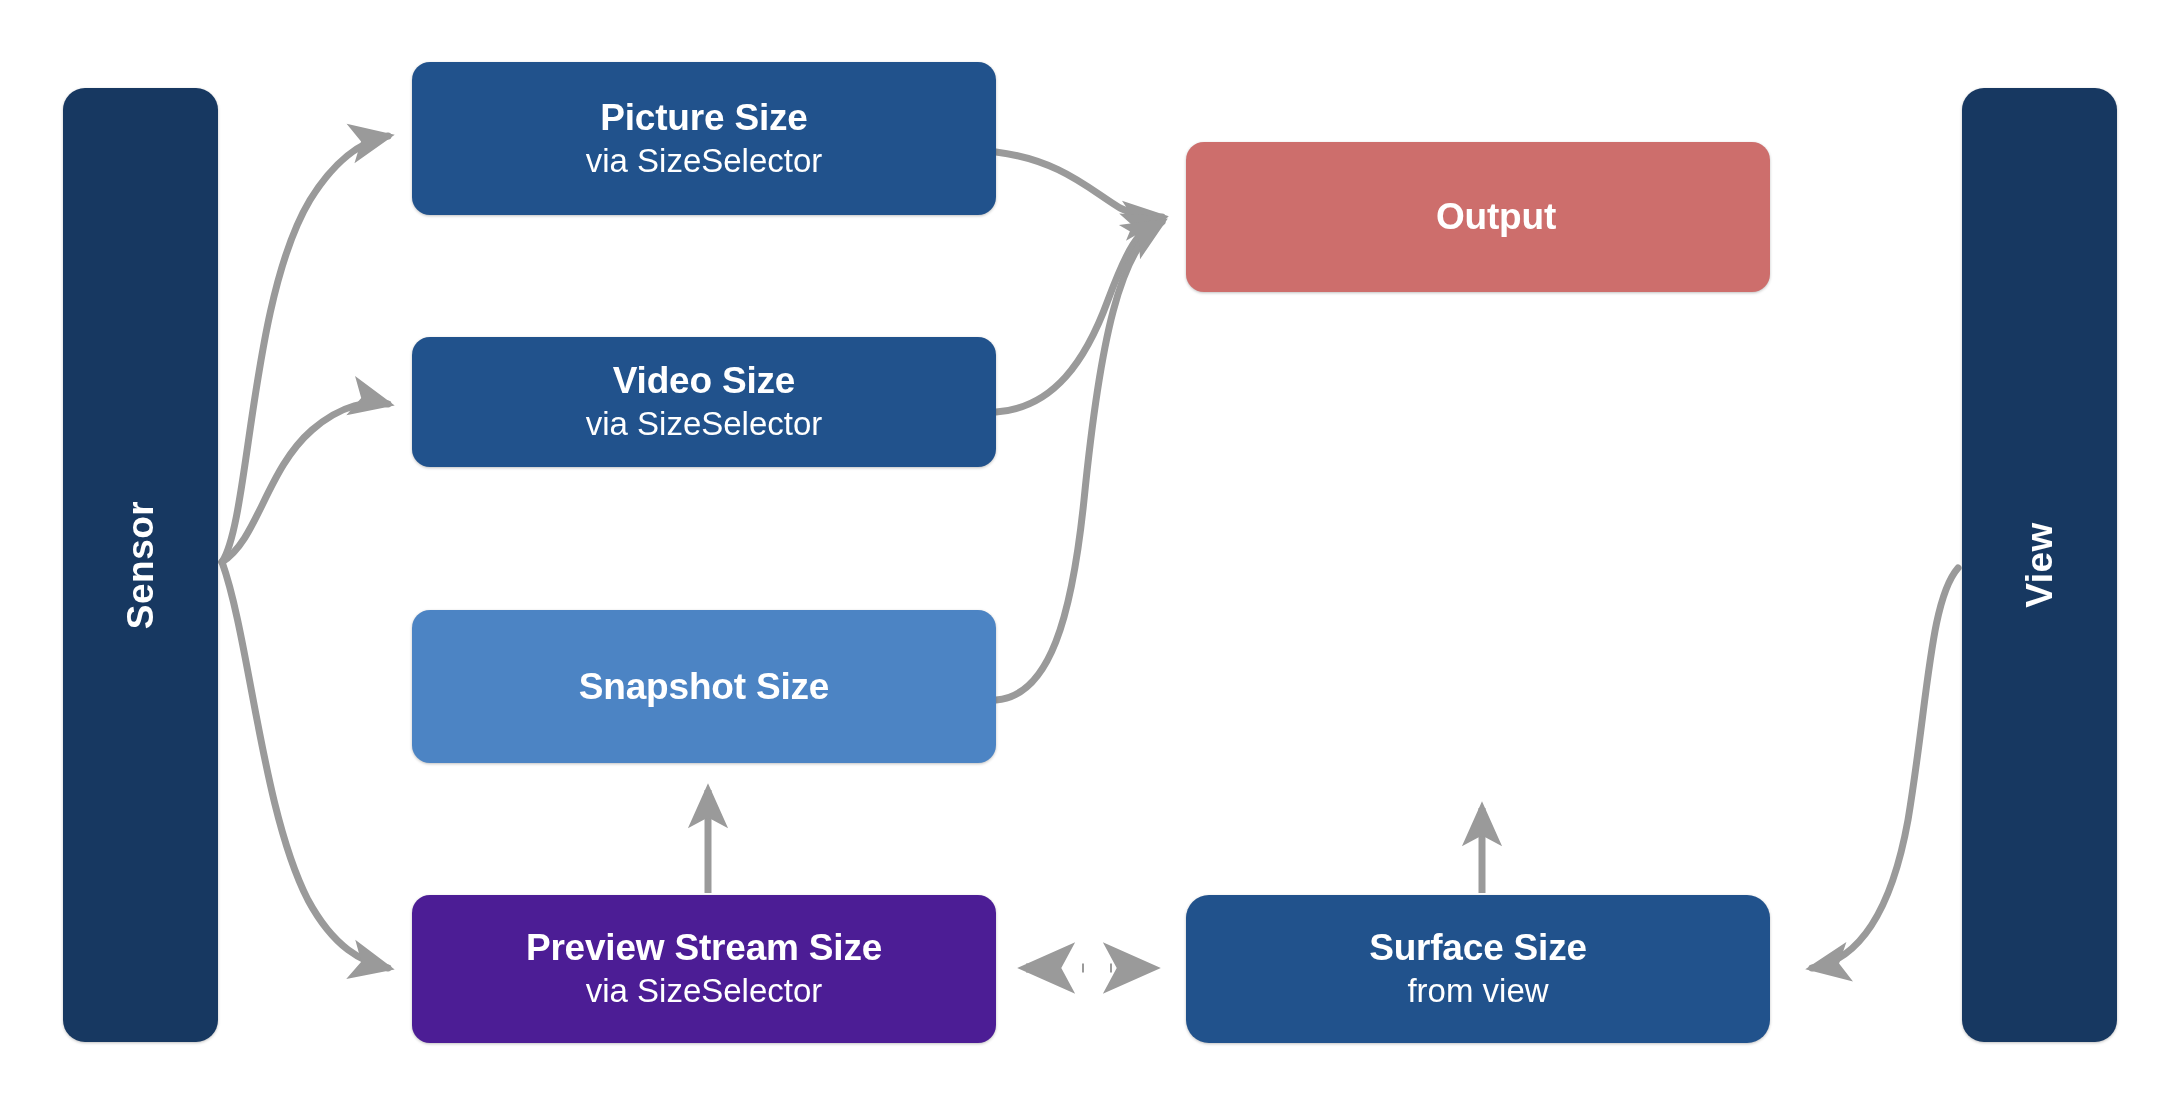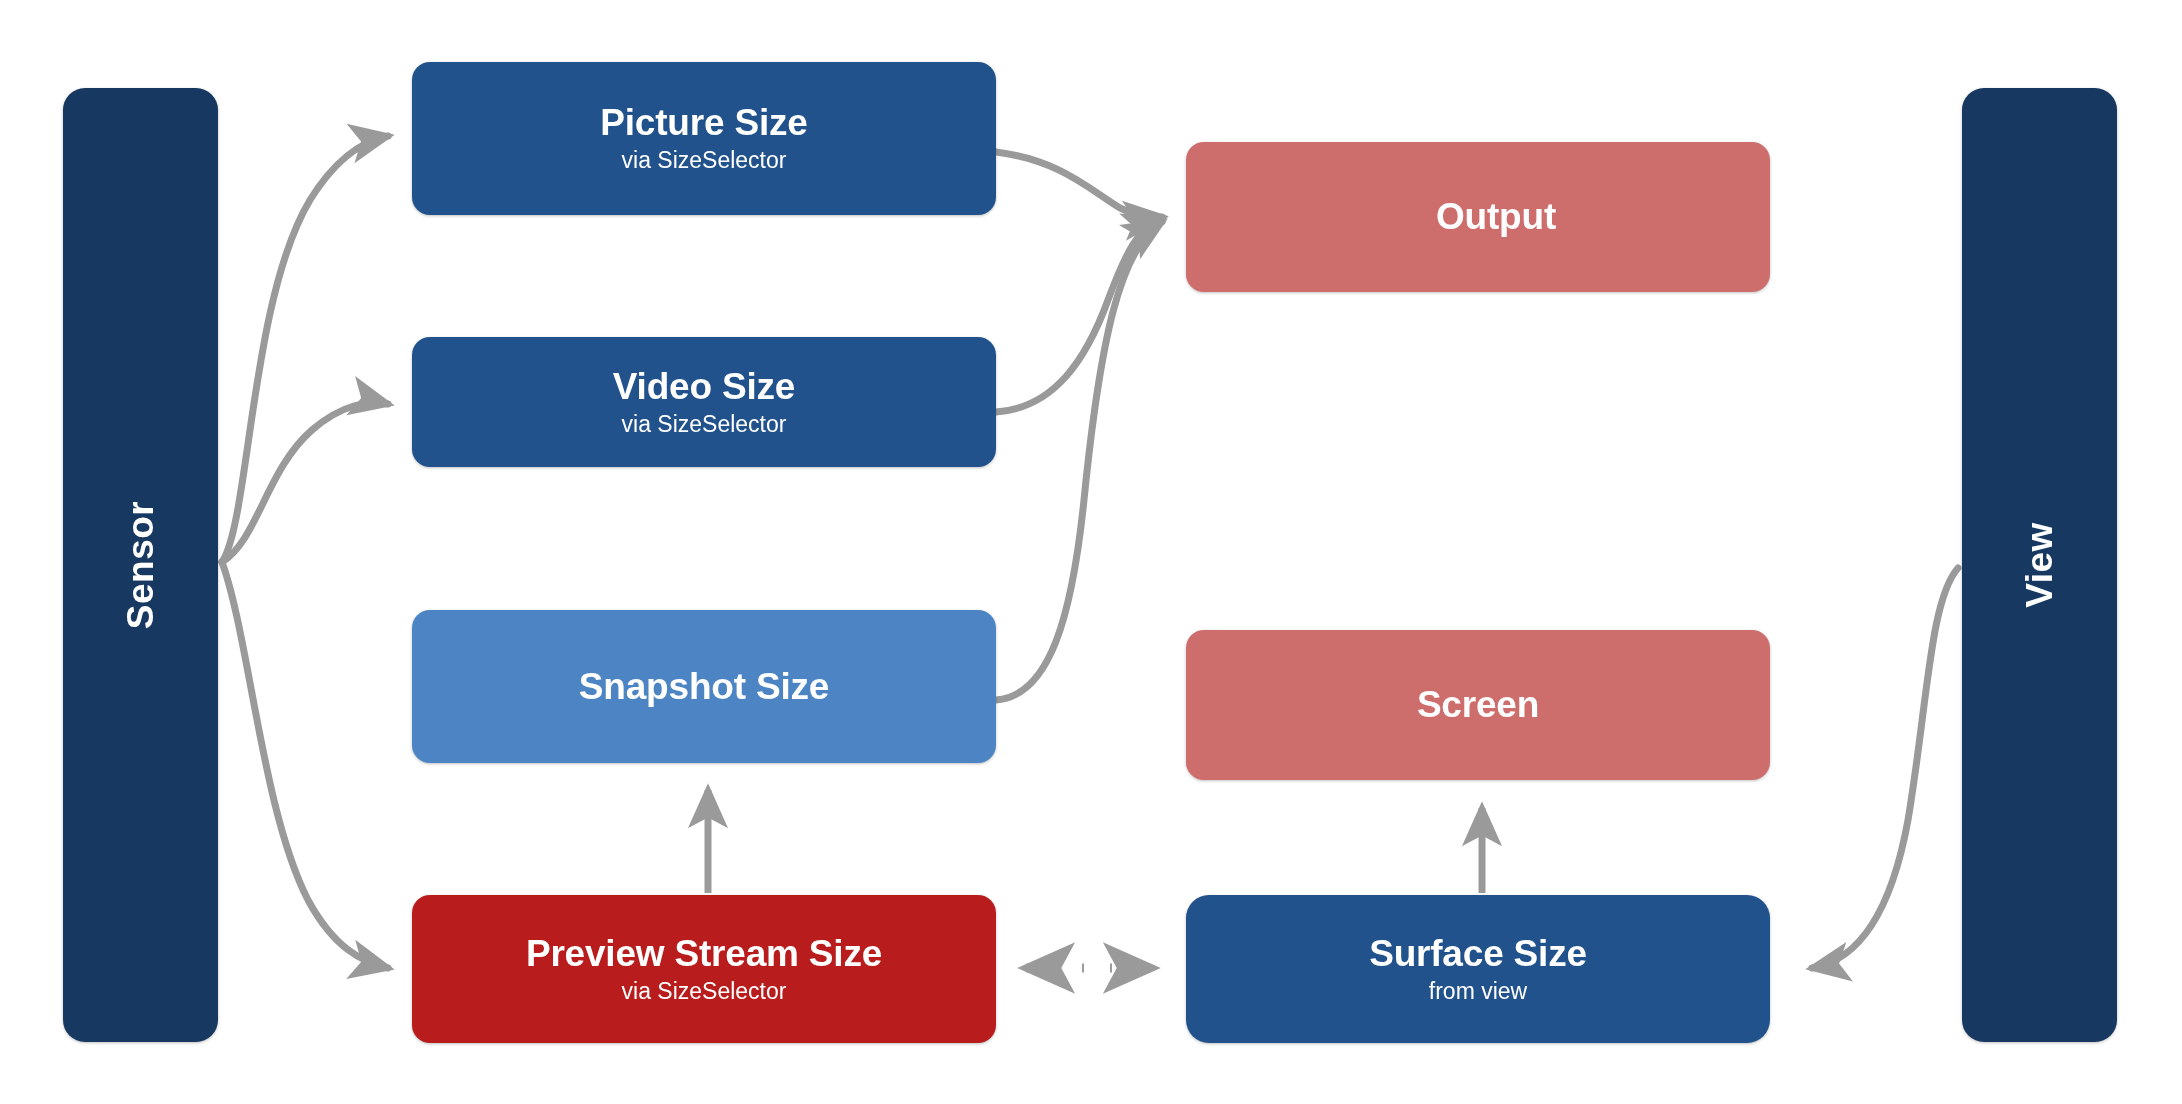--- a/index.html
+++ b/index.html
@@ -38,21 +38,21 @@
     box-shadow: 0 1px 3px rgba(0,0,0,0.25);
   }
   .node .title {
     font-size: 37px;
     font-weight: bold;
     line-height: 1.08;
     letter-spacing: -0.2px;
     text-align: right;
   }
   .node .subtitle {
-    font-size: 23px;
+    font-size: 33px;
     font-weight: normal;
     line-height: 1.12;
     margin-top: 5px;
   }
   .lane {
     position: absolute;
     box-sizing: border-box;
     border-radius: 22px;
     background: #173861;
     color: #ffffff;
@@ -120,31 +120,28 @@
 
   <div class="node" style="left:412px; top:337px; width:584px; height:130px; background:#21528c;">
     <div class="title">Video Size</div>
     <div class="subtitle">via SizeSelector</div>
   </div>
 
   <div class="node" style="left:412px; top:610px; width:584px; height:153px; background:#4c84c4;gap:36px;">
     <div class="title">Snapshot Size</div>
   </div>
 
-  <div class="node" style="left:412px; top:895px; width:584px; height:148px; background:#b91c1c;">
+  <div class="node" style="left:412px; top:895px; width:584px; height:148px; background:#4c1d95;">
     <div class="title">Preview Stream Size</div>
     <div class="subtitle">via SizeSelector</div>
   </div>
 
   <div class="node" style="left:1186px; top:142px; width:584px; height:150px; background:#cd6e6c;padding-left:36px;">
     <div class="title">Output</div>
   </div>
 
-  <div class="node" style="left:1186px; top:630px; width:584px; height:150px; background:#cd6e6c;">
-    <div class="title">Screen</div>
-  </div>
 
   <div class="node" style="left:1186px; top:895px; width:584px; height:148px; background:#21528c;border-radius:23px;">
     <div class="title">Surface Size</div>
     <div class="subtitle">from view</div>
   </div>
 
 </div>
 
 </body></html>

